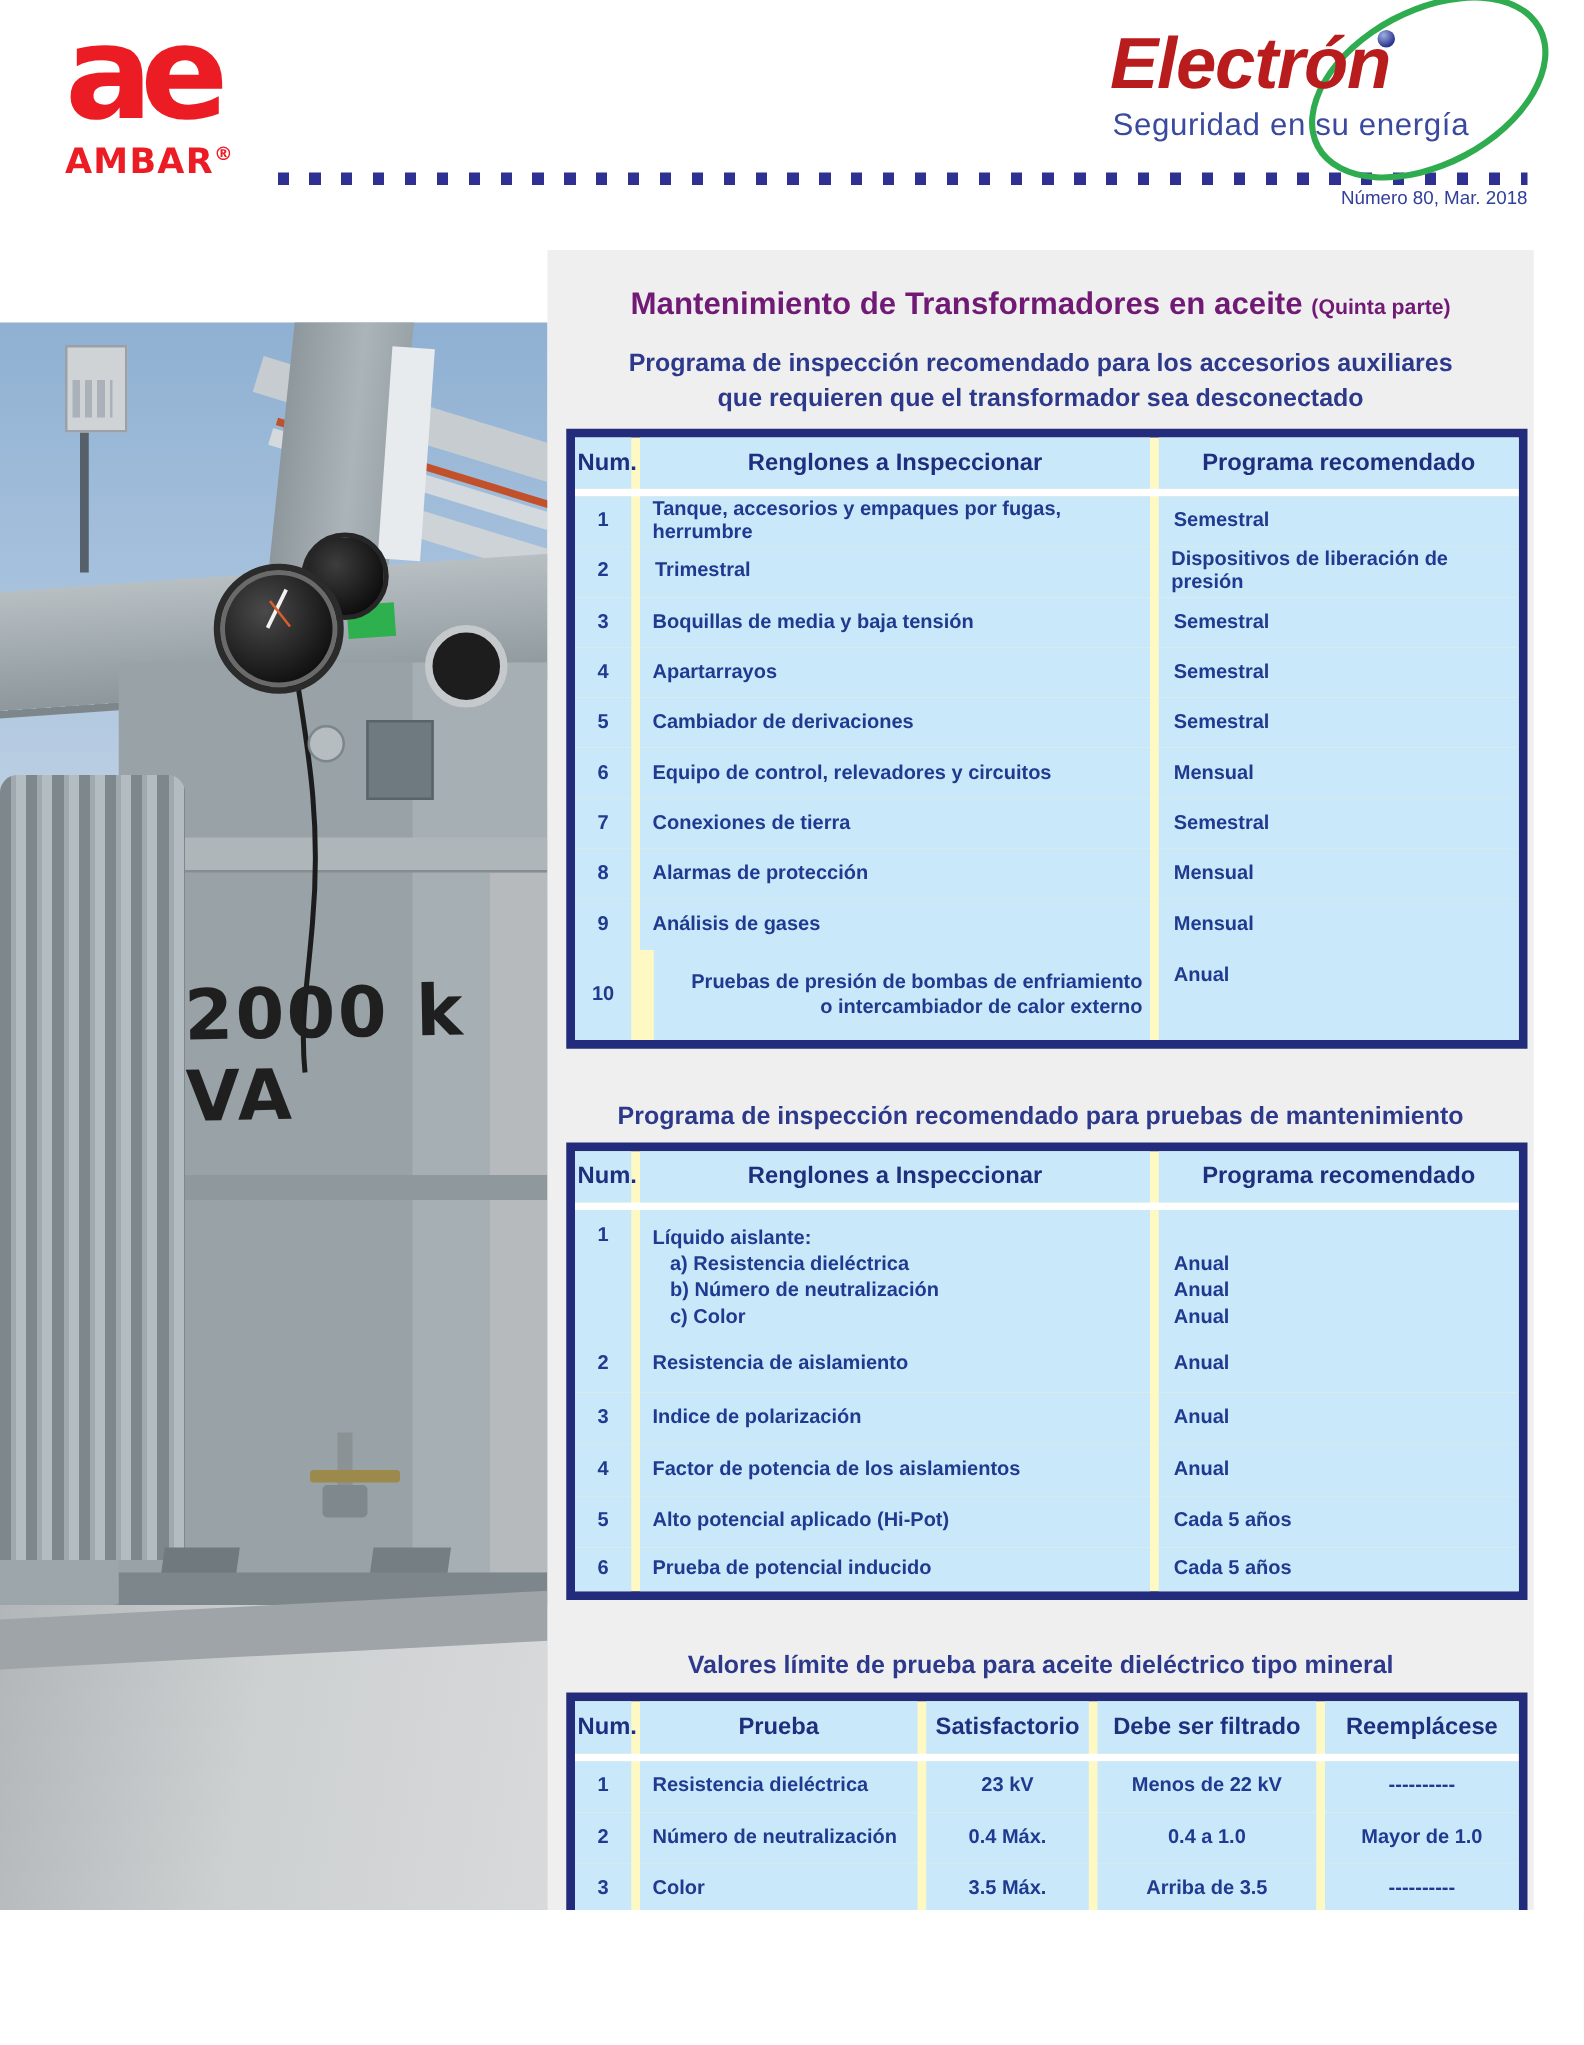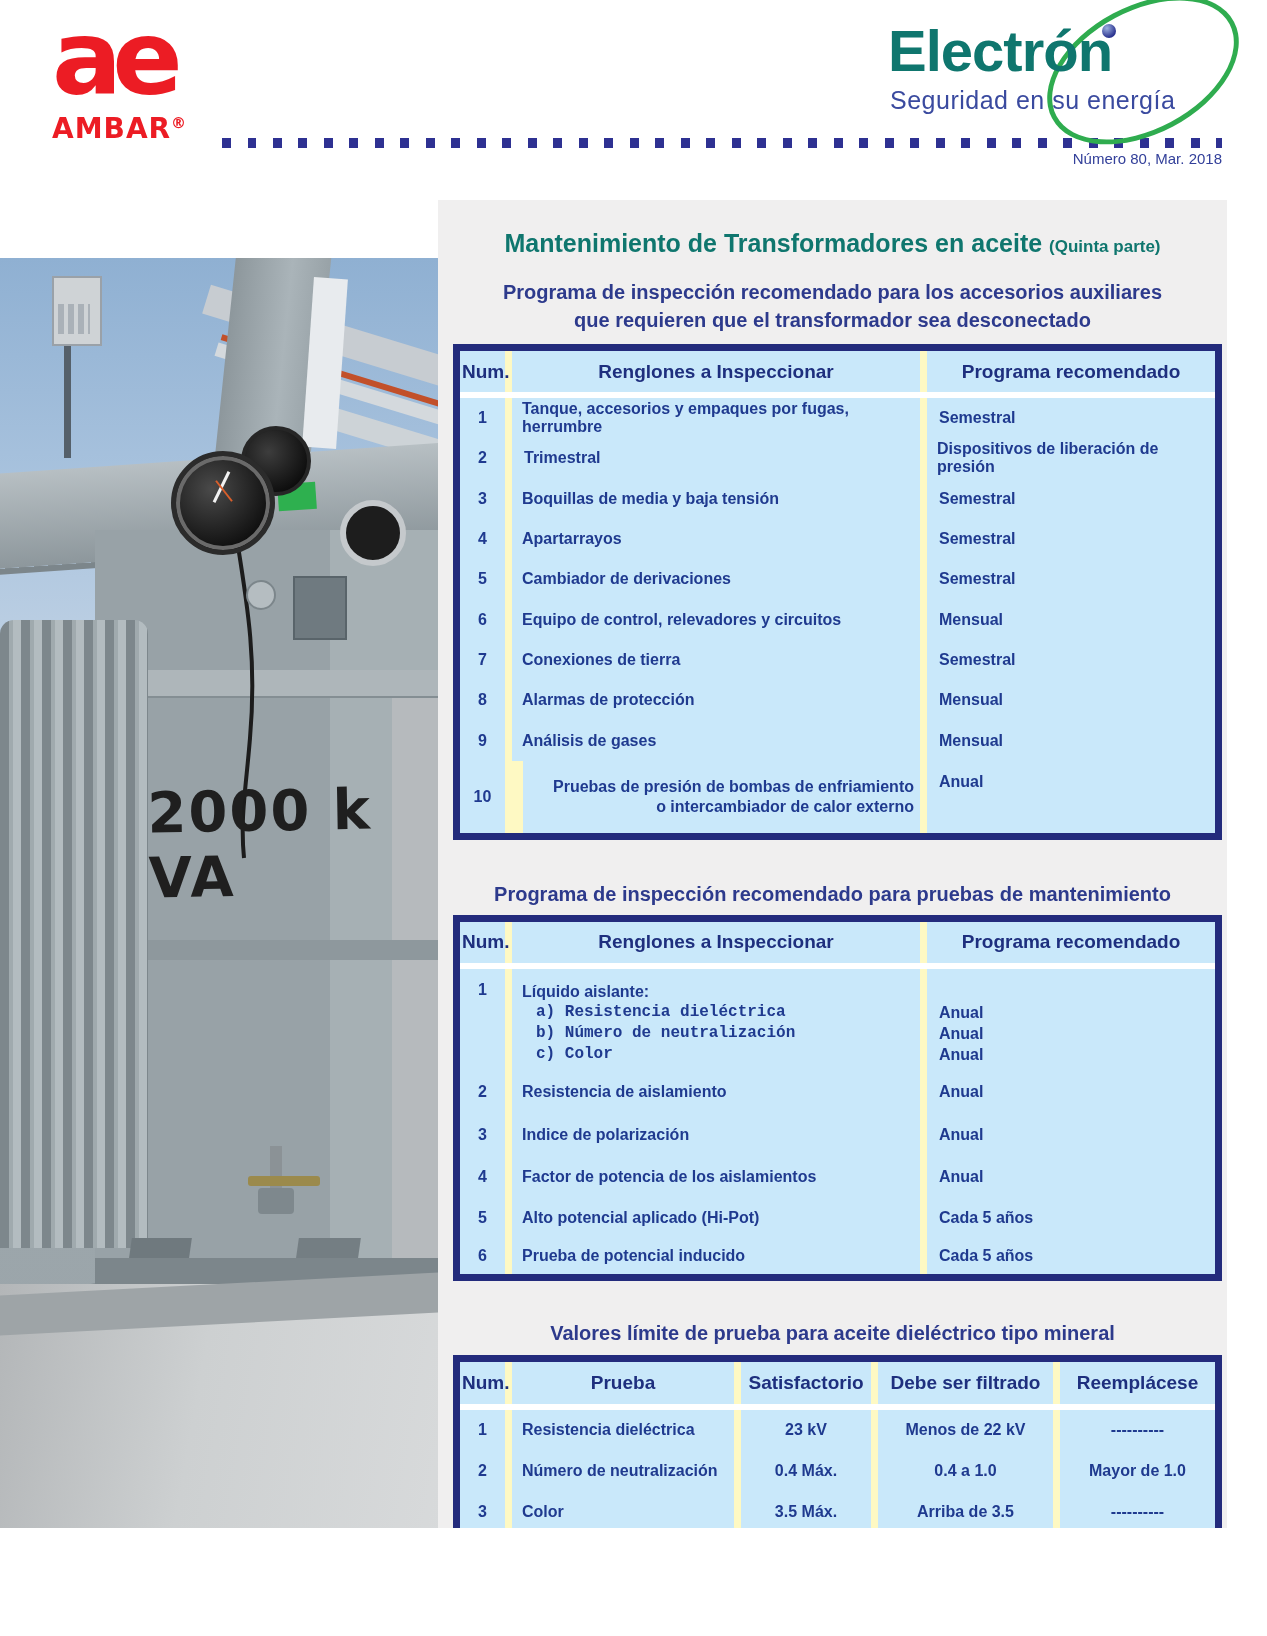--- a/index.html
+++ b/index.html
@@ -15,28 +15,28 @@
 
   .dotline{position:absolute;left:222px;top:138px;width:1000px;height:10px;
         background:repeating-linear-gradient(90deg,#2E3192 0 9px,transparent 9px 25.5px);}
 
   .electron{position:absolute;left:870px;top:10px;width:360px;height:125px;}
   .electron .orbit{position:absolute;left:170px;top:-4px;width:196px;height:118px;border:5px solid #2FAC4F;
         border-radius:50%;transform:rotate(-28deg);}
   .electron .ball{position:absolute;left:232px;top:14px;width:14px;height:14px;border-radius:50%;
         background:radial-gradient(circle at 35% 30%,#9db0e0,#2B3490 70%);}
   .electron .name{position:absolute;left:18px;top:12px;font-size:58px;line-height:58px;font-weight:bold;
-        color:#0f766e;letter-spacing:-1px;}
+        font-style:italic;color:#b91c1c;letter-spacing:-1px;}
   .electron .tagline{position:absolute;left:20px;top:76px;font-size:25px;color:#3A4A9F;letter-spacing:.5px;}
 
   .issue{position:absolute;right:45px;top:150px;font-size:15px;color:#33409A;}
 
   
   .panel{position:absolute;left:438px;top:200px;width:789px;height:1403px;background:#F0EFEF;}
-  .doc-title{margin:25px 10px 0 10px;text-align:center;color:#0f766e;font-weight:bold;
+  .doc-title{margin:25px 10px 0 10px;text-align:center;color:#701a75;font-weight:bold;
         font-size:25px;line-height:36px;}
   .doc-title .suffix{font-size:17px;}
   .sect-heading{margin:13px 8px 0 8px;text-align:center;color:#2D3A8C;font-weight:bold;
         font-size:20px;line-height:28px;}
 
   
   .tbl{margin-left:15px;width:755px;border:7px solid #232B7C;background:#fef9c3;}
   .thead,.tbody{display:grid;column-gap:7px;row-gap:0;}
   .g3{grid-template-columns:45px 408px 288px;}
   .g5{grid-template-columns:45px 222px 130px 175px 155px;}
@@ -50,21 +50,21 @@
   .citem{padding-left:10px;padding-right:6px;}
   .cprog{padding-left:12px;}
   .ccenter{justify-content:center;text-align:center;}
   .t1 .thead{grid-template-rows:41px;}
   .t1 .tbody{grid-template-rows:repeat(9,40.3px) 72px;}
   .t2 .thead{grid-template-rows:41px;}
   .t2 .tbody{grid-template-rows:100px 46px 41px 42px 41px 35px;}
   .t3 .thead{grid-template-rows:42px;}
   .t3 .tbody{grid-template-rows:repeat(3,41px);}
   .multiline{flex-direction:column;align-items:flex-start;justify-content:flex-start;padding-top:12px;line-height:21px;}
-  .multiline .sub{padding-left:14px;font-family:Liberation Mono, monospace;}
+  .multiline .sub{padding-left:14px;}
   .proglist{flex-direction:column;align-items:flex-start;justify-content:flex-start;
         padding-top:33px;line-height:21px;}
   .two-line{flex-direction:column;align-items:flex-end;justify-content:center;line-height:20px;margin-left:11px;}
 
   
   .site{position:absolute;left:55px;top:1563px;font-size:36px;color:#33389B;letter-spacing:.5px;cursor:pointer;}
 
   
   .photo{position:absolute;left:0;top:258px;width:438px;height:1282px;overflow:hidden;
         background:linear-gradient(180deg,#8fb0d2 0%,#a9c3de 18%,#bccfe3 30%,#b5c6d8 34%,#9fa9ae 36%,#9aa4a9 100%);}

